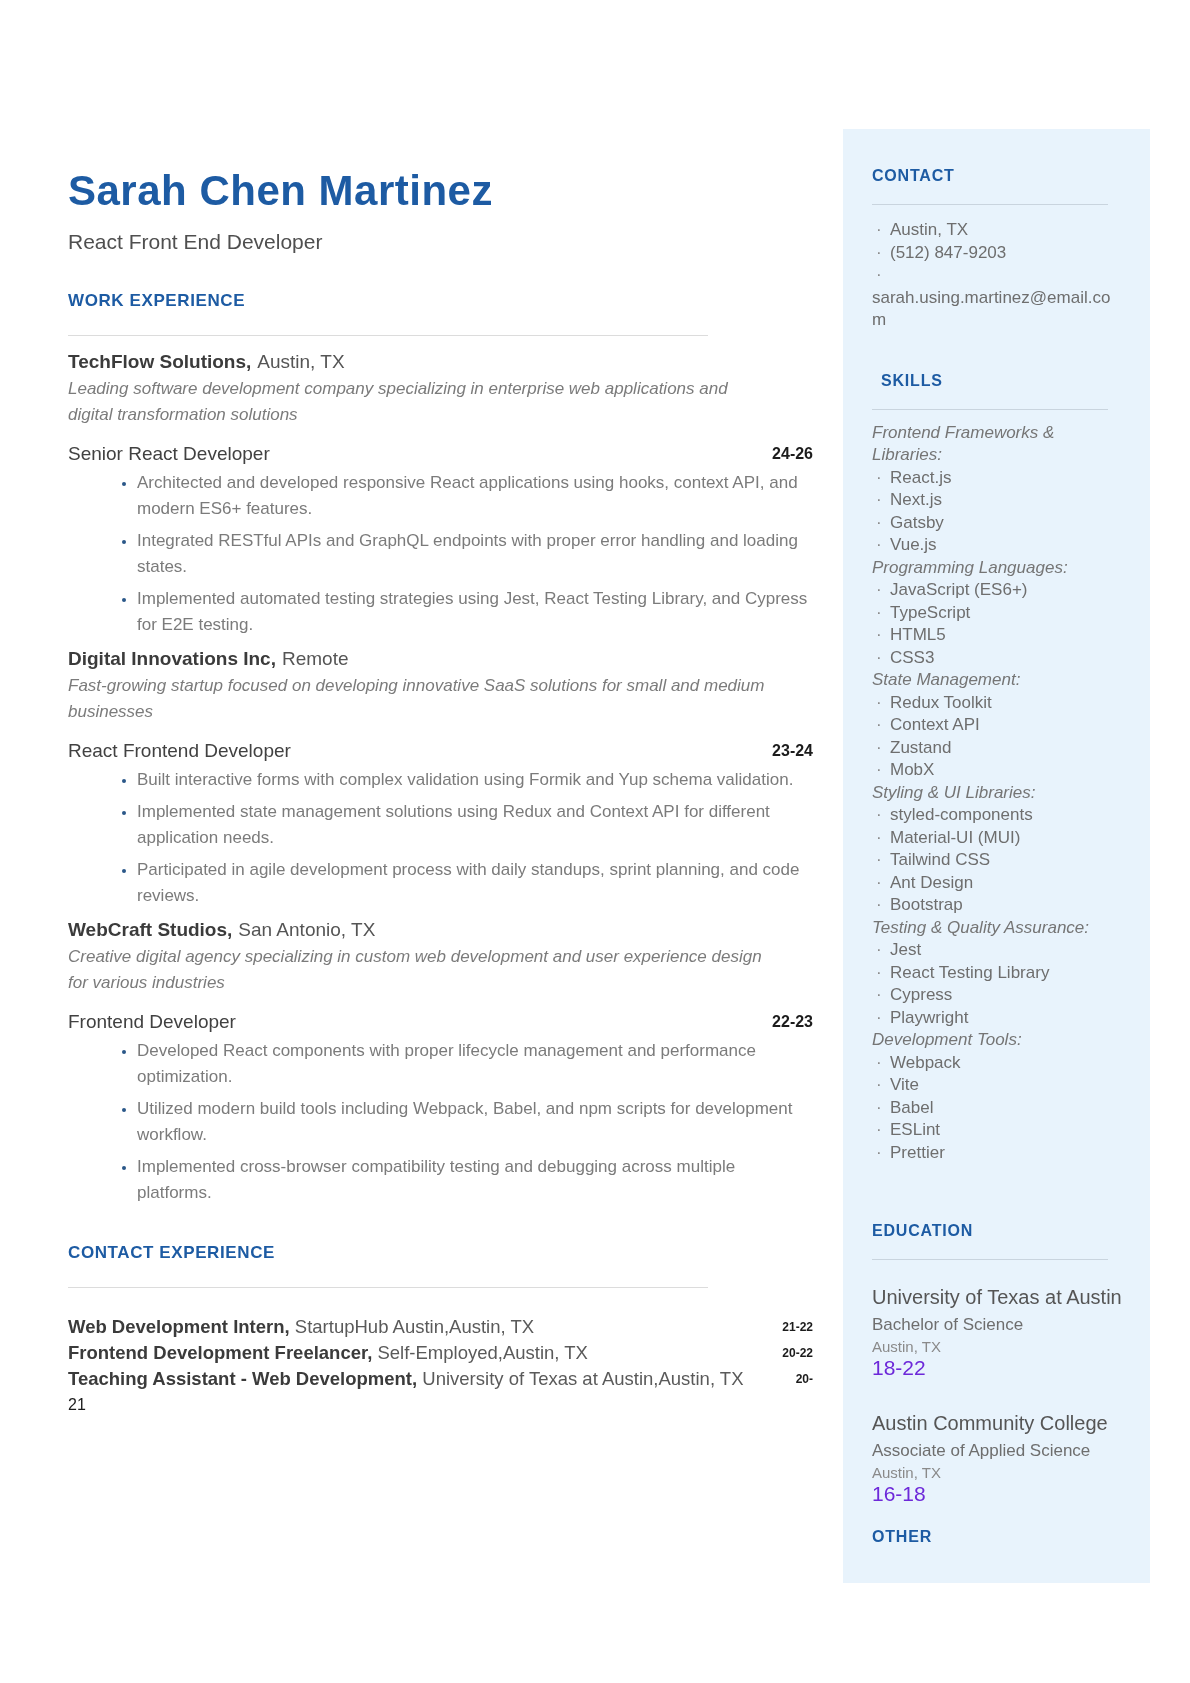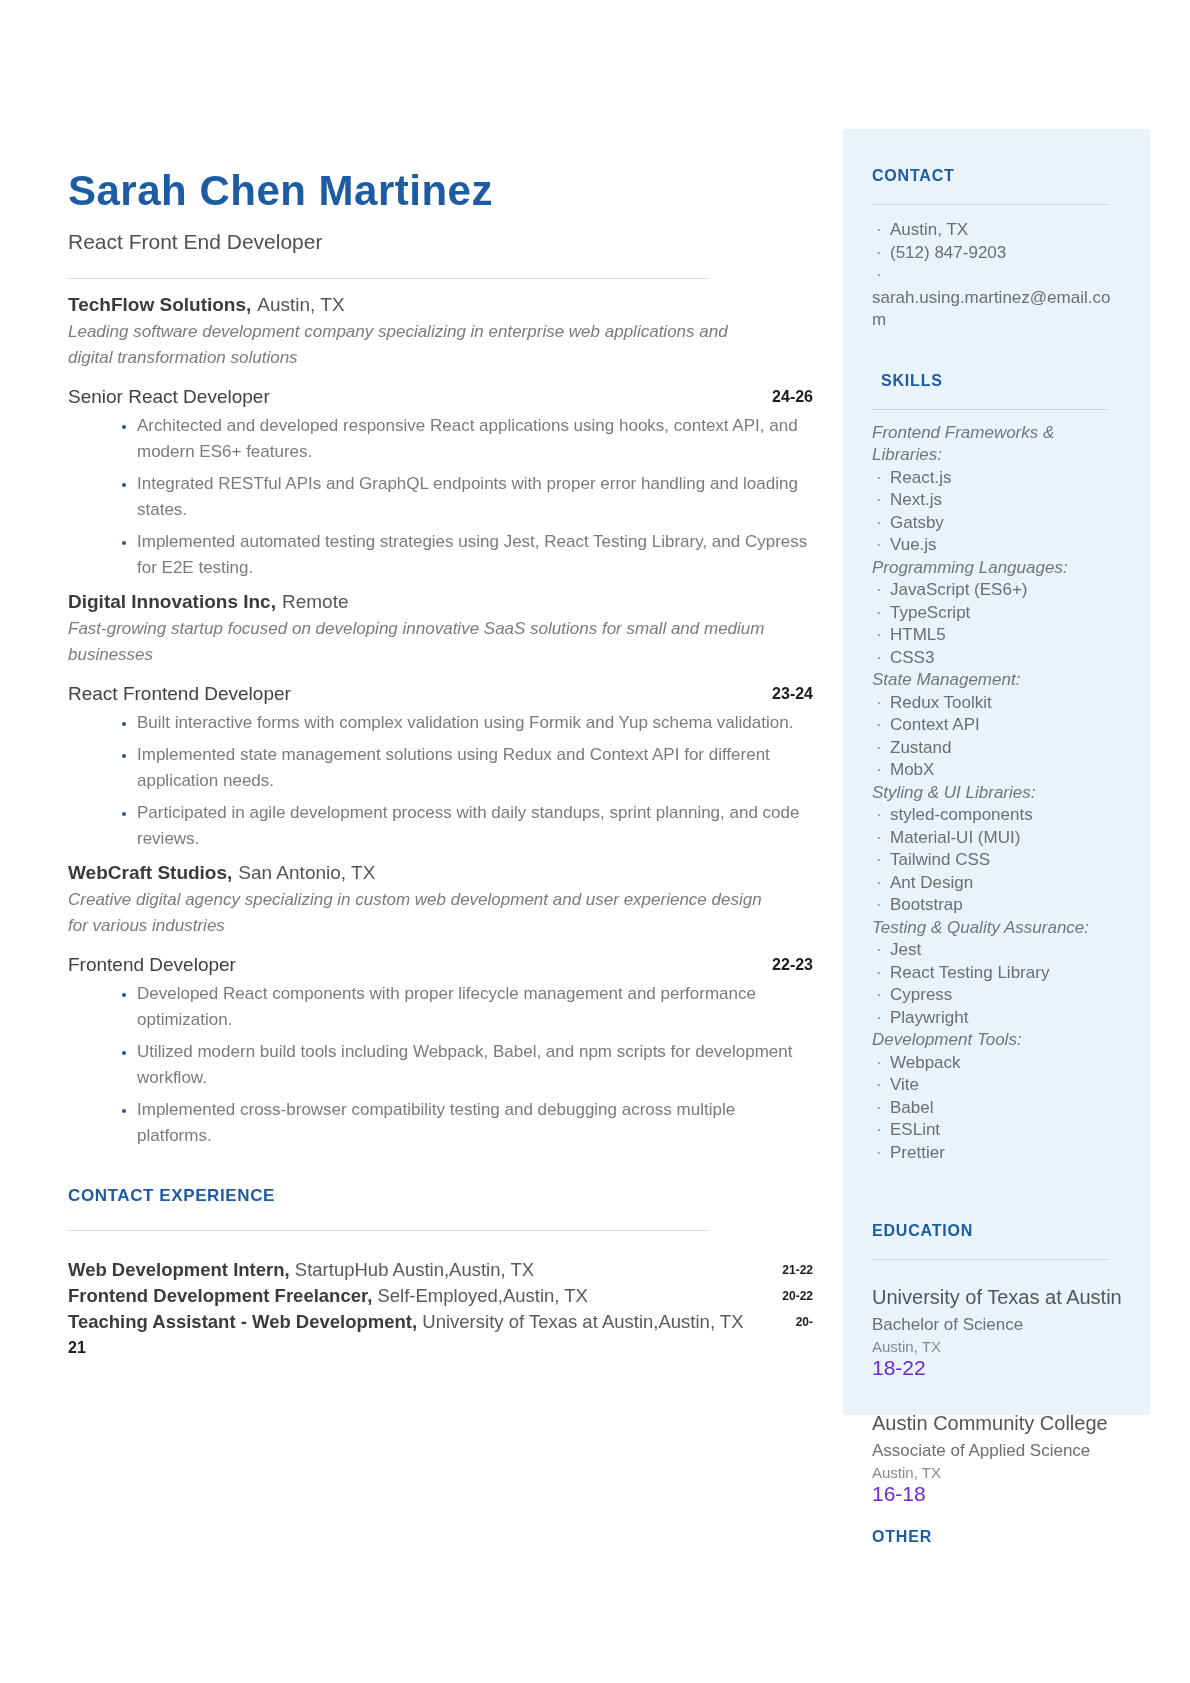--- a/index.html
+++ b/index.html
@@ -24,24 +24,24 @@
   ul.bullets { margin:5px 0 8px 0; padding-left:69px; list-style:disc; }
   ul.bullets li { font-size:17px; color:#7b7b7b; line-height:26px; margin-bottom:6px; }
   ul.bullets li::marker { color:#2a5788; font-size:13px; }
   .prev-rows { margin-top:26px; }
   .prev-row { display:flex; justify-content:space-between; font-size:18.5px; line-height:26px; }
   .prev-row.block { display:block; }
   .prev-title { font-weight:bold; color:#3b3b3b; }
   .prev-detail { color:#5a5a5a; }
   .prev-dates { font-size:12px; font-weight:bold; color:#1c1c1c; white-space:nowrap; margin-left:12px; }
   .prev-dates.floated { float:right; margin-left:8px; }
-  .prev-wrap { font-size:16px; font-weight:bold; color:#1c1c1c; line-height:26px; }
+  .prev-wrap { font-size:16px; font-weight:normal; color:#1c1c1c; line-height:26px; }
   
   .sidebar {
-    position:absolute; left:843px; top:129px; width:307px; height:1286px;
+    position:absolute; left:843px; top:129px; width:307px; height:1454px;
     background:#e8f3fc; box-sizing:border-box; padding:38px 28px 8px 29px; color:#6e6e6e;
   }
   .sb-heading { font-size:16px; font-weight:bold; color:#1d5ba3; letter-spacing:0.8px; }
   .sb-heading.skills { margin-top:40px;margin-left:9px; }
   .sb-heading.education { margin-top:58px; }
   .sb-heading.other { margin-top:24px; }
   .sb-rule { border:0; border-top:1px solid #c9d4de; width:236px; margin:19px 0 0 0; height:0; }
   .sb-list { list-style:none; margin:14px 0 0 0; padding:0; font-size:17px; line-height:22.5px; }
   .sb-list.tight { margin:0; }
   .sb-list li { position:relative; padding-left:18px; min-height:22.5px; }
@@ -58,20 +58,21 @@
 </style>
 </head>
 <body>
 
 <div class="page">
 
   <div class="main">
     <h1 class="name">Sarah Chen Martinez</h1>
     <div class="subtitle">React Front End Developer</div>
 
+    <div class="sec-heading">WORK EXPERIENCE</div>
     <div class="rule"></div>
 
     <div class="company-line">
       <span class="company-name">TechFlow Solutions,</span><span class="company-loc">Austin, TX</span>
     </div>
     <div class="company-desc">Leading software development company specializing in enterprise web applications and digital transformation solutions</div>
     <div class="role-row">
       <span class="role-title">Senior React Developer</span>
       <span class="role-dates">24-26</span>
     </div>

